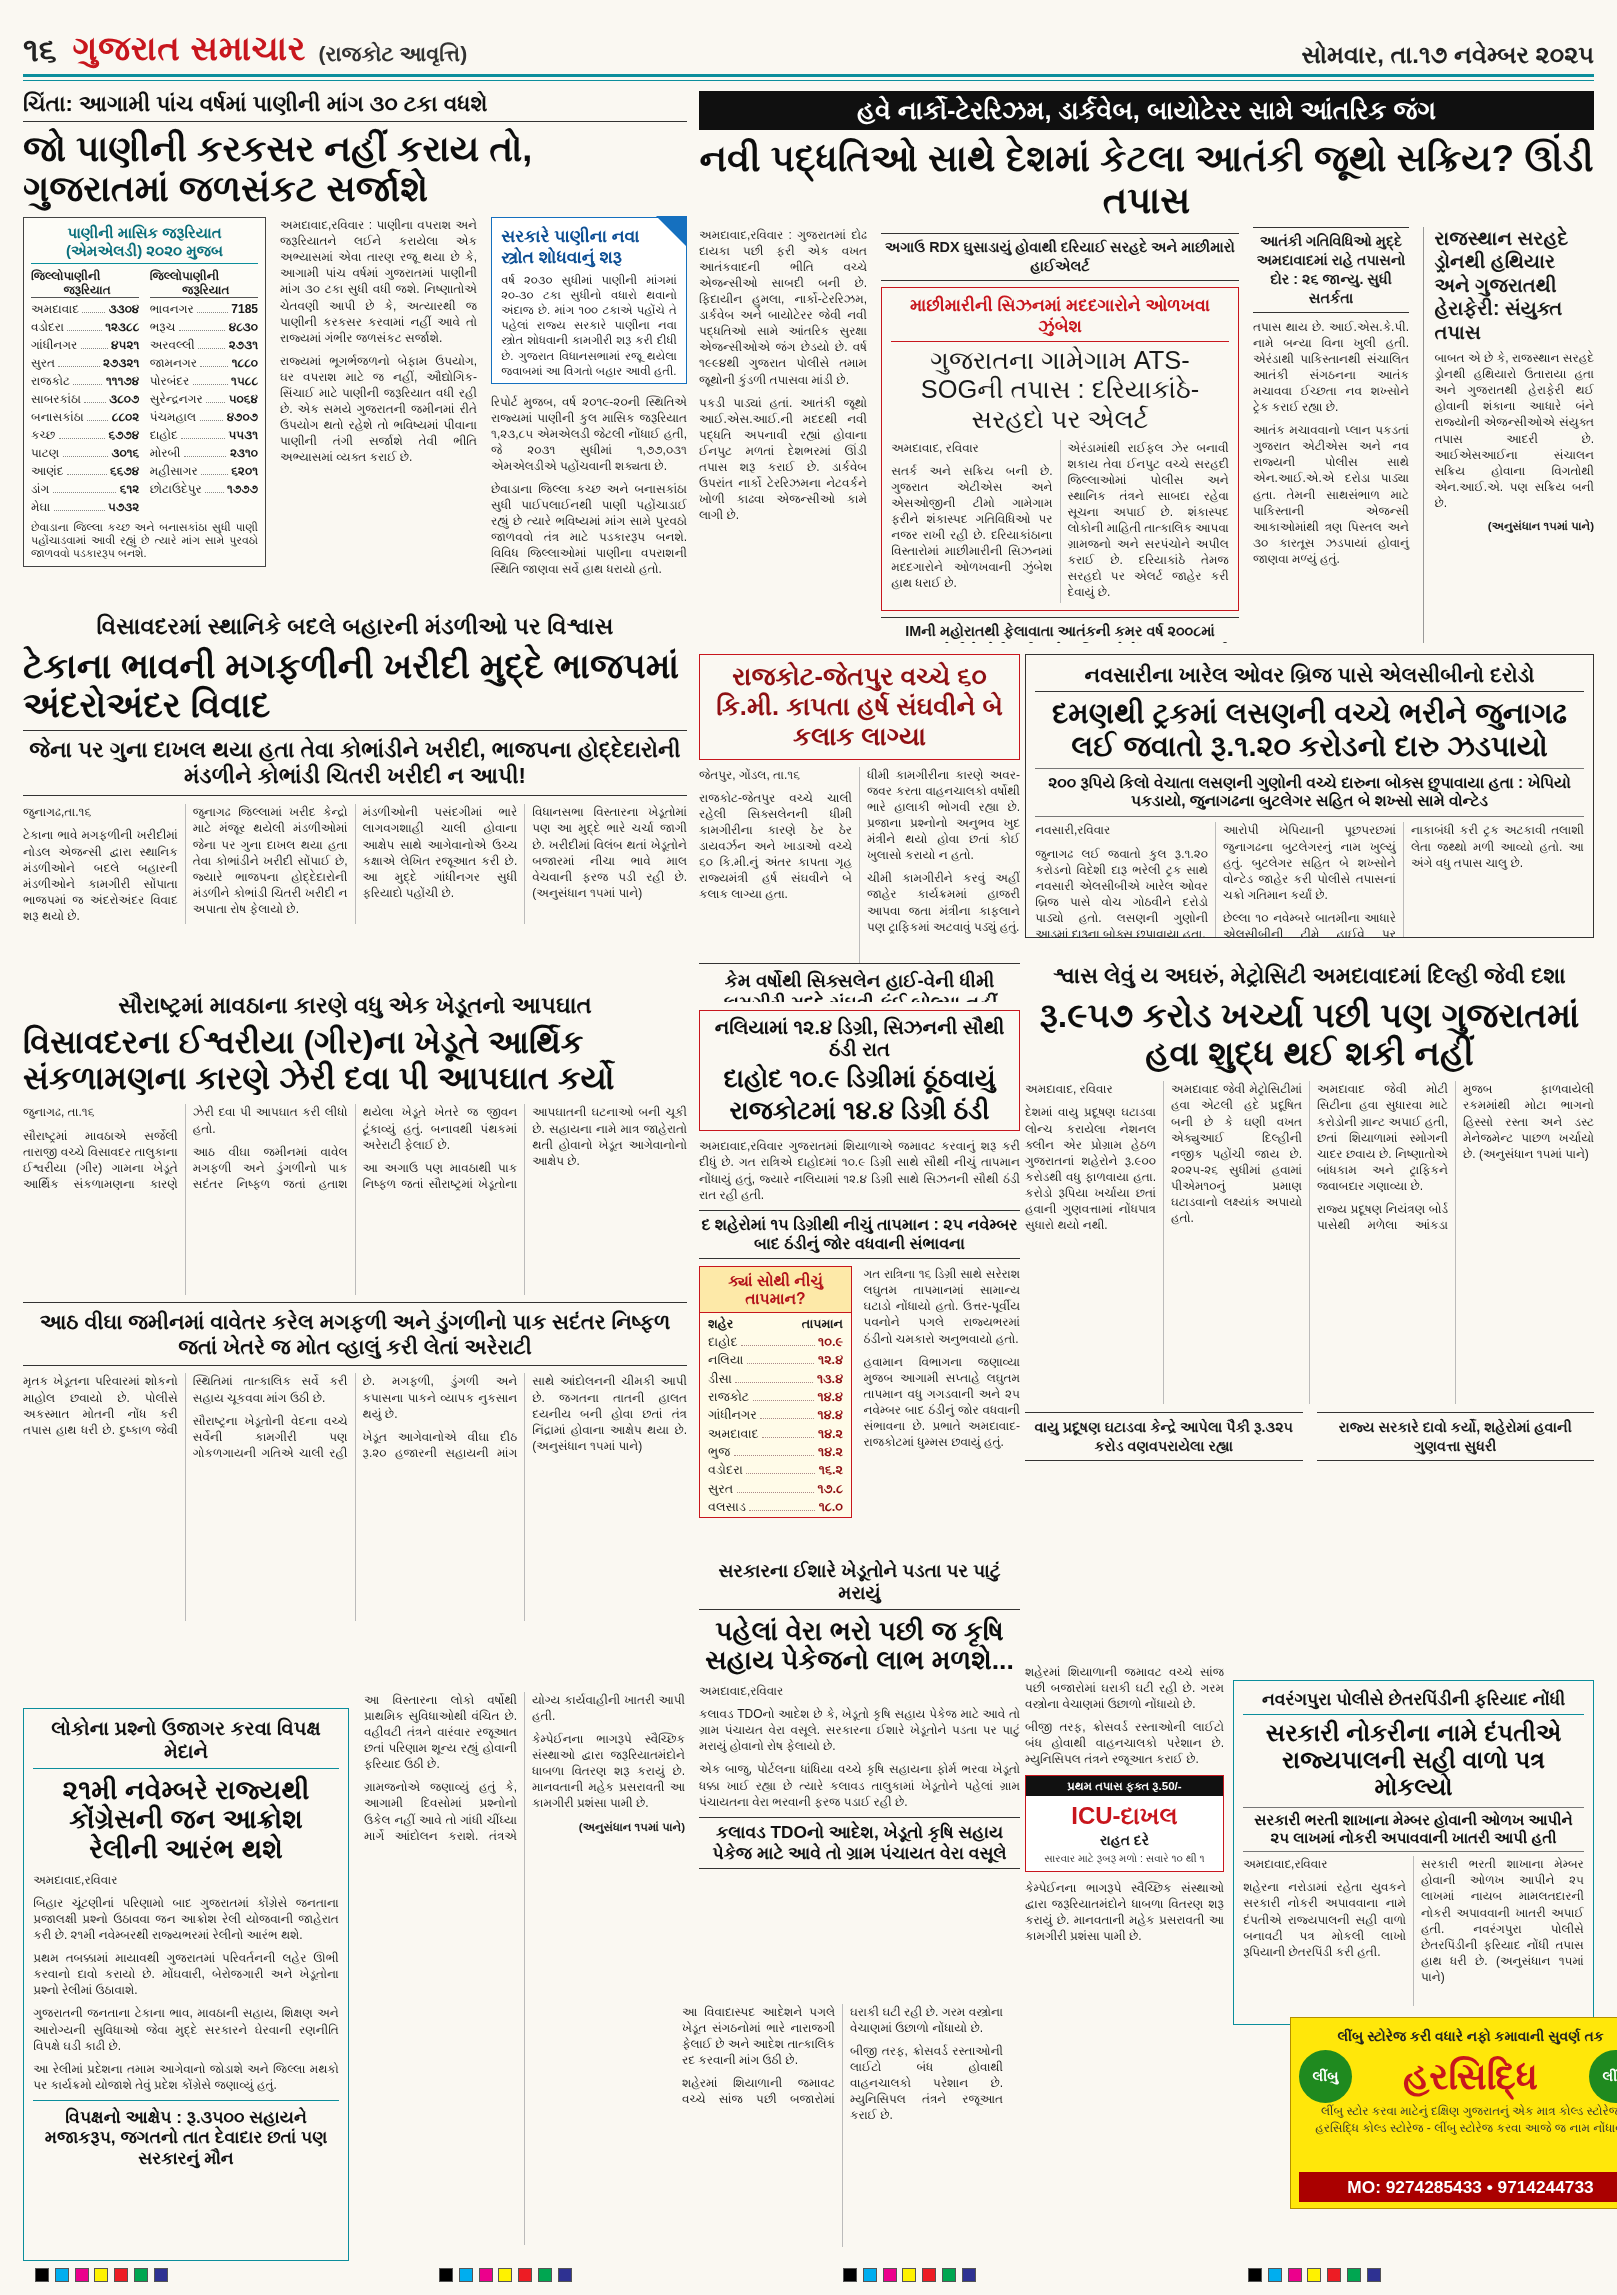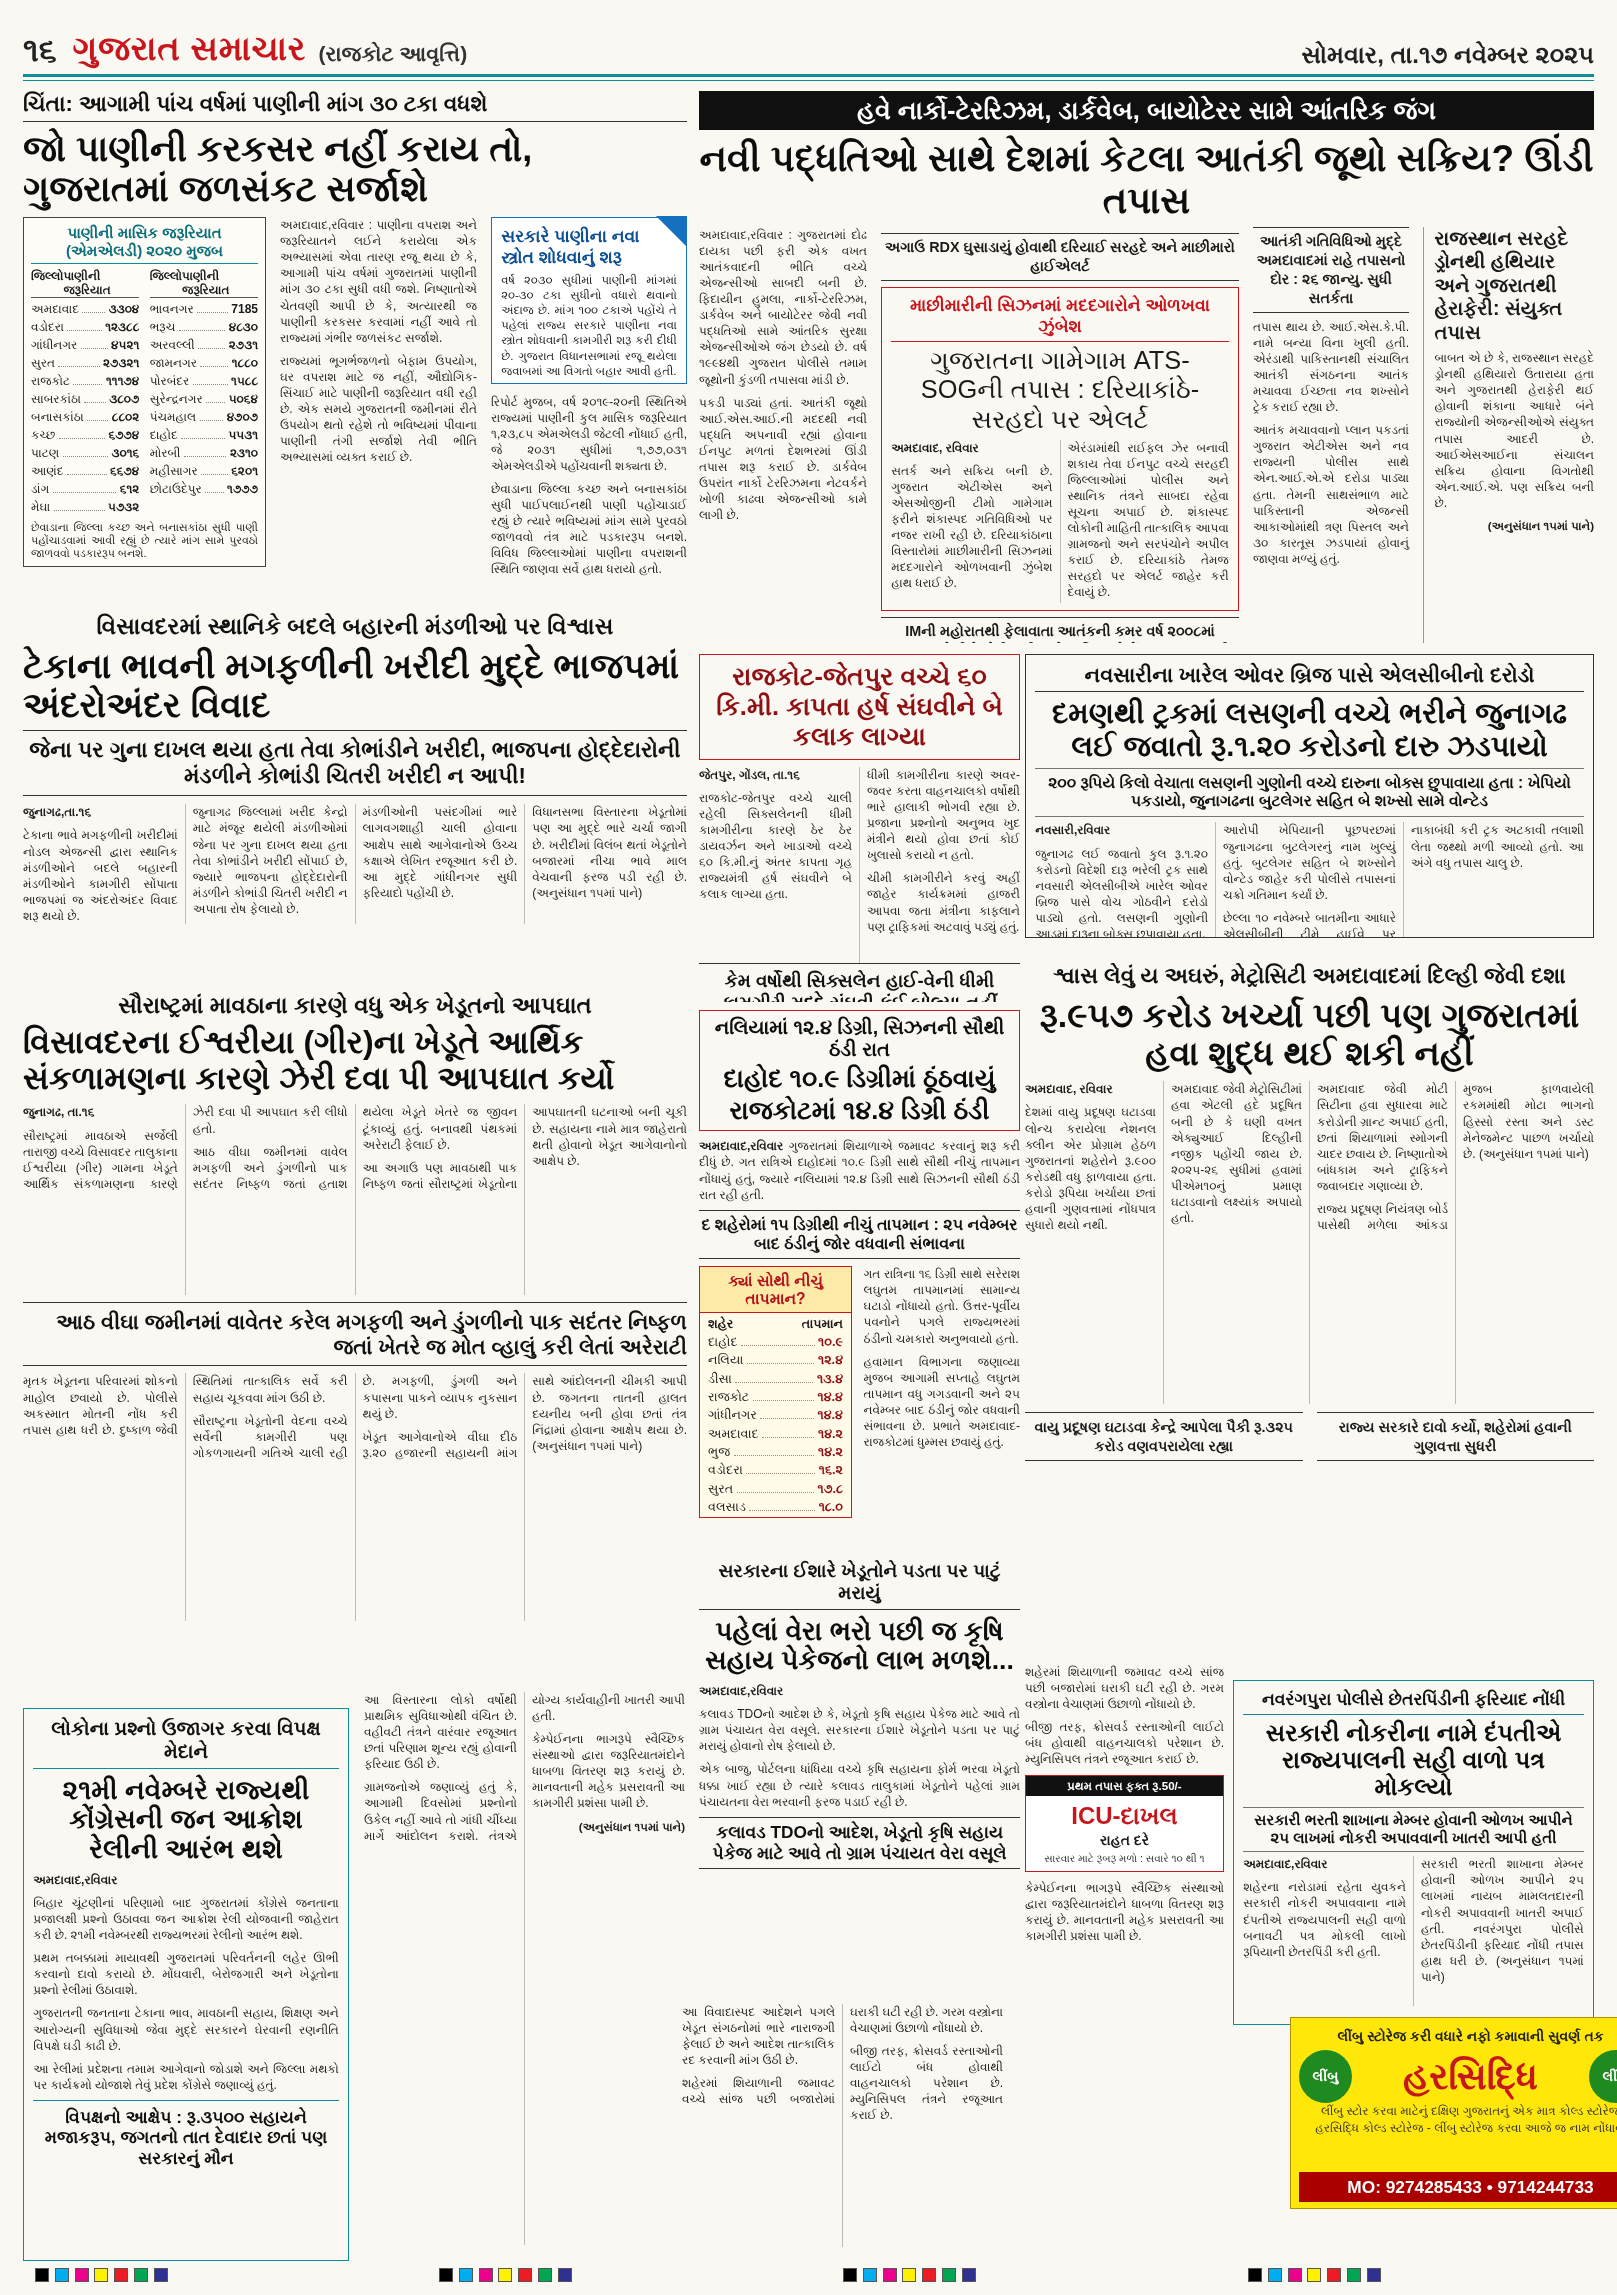--- a/index.html
+++ b/index.html
@@ -13,21 +13,21 @@
   .masthead:after { content:""; position:absolute; left:0; right:0; bottom:-7px; height:1.2px; background:#0b8e9c; }
   .pagenum { font-size:32px; font-weight:bold; color:#222; margin-right:16px; }
   .paper { font-size:34px; font-weight:bold; color:#c8161d; letter-spacing:0.6px; margin-right:12.7px; }
   .edition { font-size:21px; font-weight:bold; color:#333; padding-bottom:2.3px; }
   .pagedate { margin-left:auto; font-size:24px; font-weight:bold; color:#222; }
 
   .article { position:absolute; overflow:hidden; }
   .kicker { font-weight:bold; color:#111; }
   .kicker.center { text-align:center; }
   .headline { font-weight:bold; color:#0d0d0d; line-height:1.12; }
-  .dateline { font-weight:bold; }
+  .dateline { font-weight:normal; }
   .body { text-align:justify; font-size:12px; line-height:1.34; color:#1c1c1c; }
   .body p { margin-bottom:7px; }
   .cols2 { column-count:2; column-gap:15px; column-rule:0.6px solid #bbb; }
   .cols3 { column-count:3; column-gap:15px; column-rule:0.6px solid #bbb; }
   .cols4 { column-count:4; column-gap:15px; column-rule:0.6px solid #bbb; }
   .subhead { font-weight:bold; text-align:center; line-height:1.2; color:#111; }
   .contnote { font-weight:bold; text-align:right; font-size:11.6px; }
 
   
   .wtable { border:1.2px solid #444; padding:5.8px 7px; background:#fdfcf7; }
@@ -337,21 +337,21 @@
 
   <section class="article" style="left:23px; top:992px; width:664px; height:693px;">
     <div class="kicker center" style="font-size:23px;">સૌરાષ્ટ્રમાં માવઠાના કારણે વધુ એક ખેડૂતનો આપઘાત</div>
     <h1 class="headline" style="font-size:32px; margin:5.8px 0 8px;">વિસાવદરના ઈશ્વરીયા (ગીર)ના ખેડૂતે આર્થિક સંકળામણના કારણે ઝેરી દવા પી આપઘાત કર્યો</h1>
     <div class="body cols4" style="height:191px;">
       <p><span class="dateline">જુનાગઢ, તા.૧૬</span></p>
       <p>સૌરાષ્ટ્રમાં માવઠાએ સર્જેલી તારાજી વચ્ચે વિસાવદર તાલુકાના ઈશ્વરીયા (ગીર) ગામના ખેડૂતે આર્થિક સંકળામણના કારણે ઝેરી દવા પી આપઘાત કરી લીધો હતો.</p>
       <p>આઠ વીઘા જમીનમાં વાવેલ મગફળી અને ડુંગળીનો પાક સદંતર નિષ્ફળ જતાં હતાશ થયેલા ખેડૂતે ખેતરે જ જીવન ટૂંકાવ્યું હતું. બનાવથી પંથકમાં અરેરાટી ફેલાઈ છે.</p>
       <p>આ અગાઉ પણ માવઠાથી પાક નિષ્ફળ જતાં સૌરાષ્ટ્રમાં ખેડૂતોના આપઘાતની ઘટનાઓ બની ચૂકી છે. સહાયના નામે માત્ર જાહેરાતો થતી હોવાનો ખેડૂત આગેવાનોનો આક્ષેપ છે.</p>
     </div>
-    <div class="subhead" style="font-size:21px; border-top:1.2px solid #333; border-bottom:1.2px solid #333; padding:5.8px 0; margin:7px 0;text-align:right;">આઠ વીઘા જમીનમાં વાવેતર કરેલ મગફળી અને ડુંગળીનો પાક સદંતર નિષ્ફળ જતાં ખેતરે જ મોત વ્હાલું કરી લેતાં અરેરાટી</div>
+    <div class="subhead" style="font-size:21px; border-top:1.2px solid #333; border-bottom:1.2px solid #333; padding:5.8px 0; margin:7px 0;">આઠ વીઘા જમીનમાં વાવેતર કરેલ મગફળી અને ડુંગળીનો પાક સદંતર નિષ્ફળ જતાં ખેતરે જ મોત વ્હાલું કરી લેતાં અરેરાટી</div>
     <div class="body cols4" style="height:248px;">
       <p>મૃતક ખેડૂતના પરિવારમાં શોકનો માહોલ છવાયો છે. પોલીસે અકસ્માત મોતની નોંધ કરી તપાસ હાથ ધરી છે. દુષ્કાળ જેવી સ્થિતિમાં તાત્કાલિક સર્વે કરી સહાય ચૂકવવા માંગ ઉઠી છે.</p>
       <p>સૌરાષ્ટ્રના ખેડૂતોની વેદના વચ્ચે સર્વેની કામગીરી પણ ગોકળગાયની ગતિએ ચાલી રહી છે. મગફળી, ડુંગળી અને કપાસના પાકને વ્યાપક નુકસાન થયું છે.</p>
       <p>ખેડૂત આગેવાનોએ વીઘા દીઠ રૂ.૨૦ હજારની સહાયની માંગ સાથે આંદોલનની ચીમકી આપી છે. જગતના તાતની હાલત દયનીય બની હોવા છતાં તંત્ર નિંદ્રામાં હોવાના આક્ષેપ થયા છે. (અનુસંધાન ૧૫માં પાને)</p>
     </div>
   </section>
 
   <section class="article tealbox" style="left:23px; top:1692px; width:326px; height:553px;">
     <div class="kicker center" style="font-size:19.6px; border-bottom:1.2px solid #0b8e9c; padding-bottom:4.6px;">લોકોના પ્રશ્નો ઉજાગર કરવા વિપક્ષ મેદાને</div>
     <h2 class="headline" style="font-size:26.6px; text-align:center; margin:7px 0;">૨૧મી નવેમ્બરે રાજ્યથી કોંગ્રેસની જન આક્રોશ રેલીની આરંભ થશે</h2>

